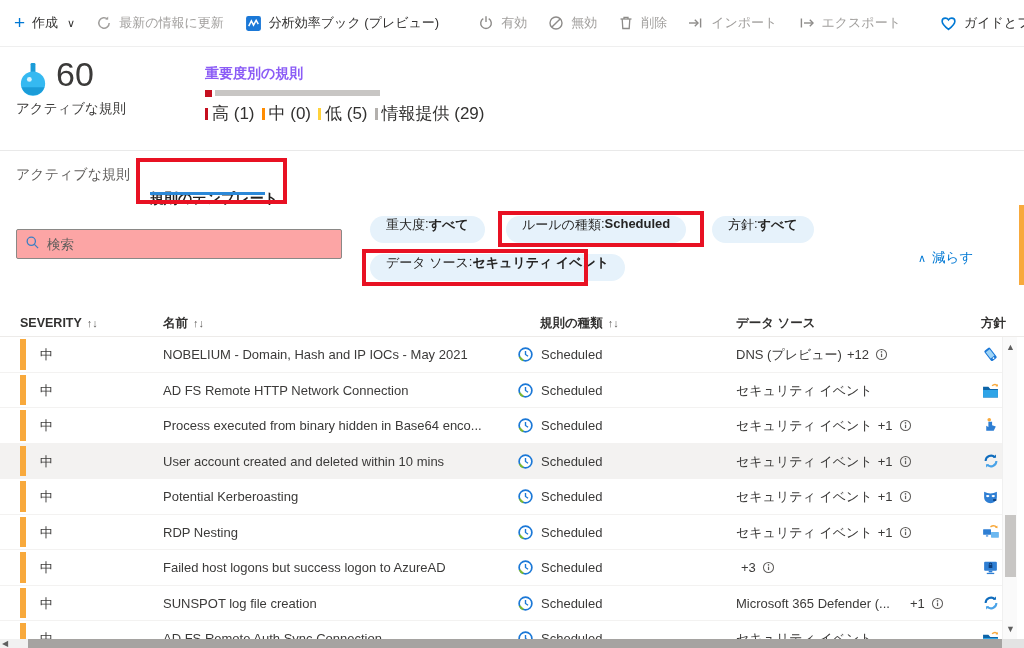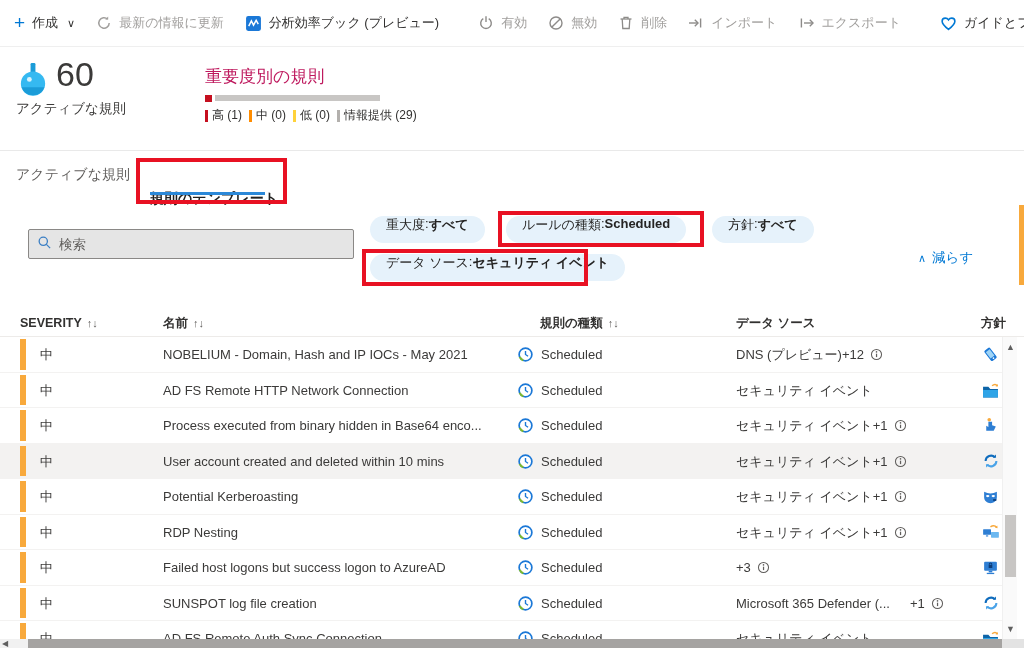--- a/index.html
+++ b/index.html
@@ -17,40 +17,40 @@
   .plus-glyph{color:#0078d4;font-size:19px;font-weight:400;line-height:16px;}
   .chev{font-size:11px;color:#323130;margin-left:2px;}
   .tb-divider{width:1px;height:22px;background:#d8d6d4;margin:0 16px 0 2px;}
   
   .stats{position:absolute;top:47px;left:0;width:1024px;height:103px;background:#fff;}
   .section-divider{position:absolute;top:150px;left:0;width:1024px;height:1px;background:#e9e9e9;}
   .flask-wrap{position:absolute;left:18px;top:16px;}
   .rules-count{position:absolute;left:56px;top:8px;font-size:34px;color:#3b3a39;}
   .rules-count-label{position:absolute;left:16px;top:53px;font-size:13.5px;color:#3b3a39;}
   .sev-summary{position:absolute;left:205px;top:18px;}
-  .sev-title{font-size:17px;font-weight:normal;color:#be185d;}
+  .sev-title{font-size:14px;font-weight:bold;color:#8b5cf6;}
   .sev-bar{margin-top:6px;display:flex;align-items:center;gap:3px;height:8px;}
   .sev-bar .seg-high{width:7px;height:7px;background:#c50f1f;}
   .sev-bar .seg-rest{width:165px;height:6px;background:#c8c6c4;}
-  .sev-legend{margin-top:5px;display:flex;align-items:flex-start;font-size:12px;color:#323130;}
+  .sev-legend{margin-top:5px;display:flex;align-items:flex-start;font-size:17px;color:#323130;}
   .legend-item{display:inline-flex;align-items:center;margin-right:2px;}
   .legend-marker{display:inline-block;width:3px;height:12px;margin-right:4px;}
   .legend-item .lg-label{margin-right:5px;}
   
   .tab{position:absolute;top:166px;font-size:14px;color:#605e5c;cursor:pointer;}
   .tab-1{left:16px;}
   .tab-2{left:150px;color:#201f1e;font-weight:bold;margin-top:24px;}
   .tab-underline{position:absolute;top:192px;left:150px;width:115px;height:3px;background:#2b88d8;}
   
   .red-box{position:absolute;border:4px solid #e81123;z-index:20;pointer-events:none;}
   .rb-tab{left:136px;top:158px;width:151px;height:46px;}
   .rb-ruletype{left:498px;top:211px;width:206px;height:36px;}
   .rb-datasource{left:362px;top:249px;width:226px;height:37px;}
   
-  .searchbox{position:absolute;left:16px;top:229px;width:326px;height:30px;border:1px solid #8a8886;border-radius:2px;display:flex;align-items:center;padding:0 8px;background:#e5e5e5;margin-left:12px;}
+  .searchbox{position:absolute;left:16px;top:229px;width:326px;height:30px;border:1px solid #8a8886;border-radius:2px;display:flex;align-items:center;padding:0 8px;background:#fca5a5;}
   .searchbox input{border:none;outline:none;font:inherit;font-size:13.5px;color:#323130;width:100%;margin-left:7px;background:transparent;}
   .searchbox input::placeholder{color:#605e5c;opacity:1;}
   .pill{position:absolute;height:27px;background:#e6f2fb;border-radius:14px;display:inline-flex;align-items:flex-start;padding:0 16px;font-size:13px;color:#252423;cursor:pointer;white-space:nowrap;}
   .pill b{font-weight:bold;}
   .pill-severity{left:370px;top:216px;}
   .pill-ruletype{left:506px;top:216px;}
   .pill-tactics{left:712px;top:216px;}
   .pill-datasource{left:370px;top:254px;}
   .collapse-link{position:absolute;left:918px;top:249px;color:#0078d4;font-size:13.5px;cursor:pointer;display:inline-flex;align-items:center;gap:6px;}
   .collapse-link .up{font-size:11px;}
@@ -66,21 +66,21 @@
   .th-tactics{left:981px;}
   .tbody{position:absolute;top:337px;left:0;width:1002px;height:302px;overflow:hidden;background:#fff;}
   .trow{position:relative;height:35.5px;border-bottom:1px solid #f3f2f1;background:#fff;}
   .trow.selected{background:#f3f2f1;}
   .sevbar{position:absolute;left:20px;top:2px;bottom:2px;width:6px;background:#f8a93c;}
   .cell{position:absolute;top:0;height:35.5px;line-height:35.5px;white-space:nowrap;font-size:13px;color:#3b3a39;}
   .cell.sev{left:40px;}
   .cell.name{left:163px;width:350px;overflow:hidden;text-overflow:ellipsis;}
   .cell.rtype{left:517px;display:flex;align-items:center;gap:7px;}
   .cell.dsrc{left:736px;display:flex;align-items:center;}
-  .cell.dsrc .plus{}
+  .cell.dsrc .plus{margin-left:5px;}
   .cell.dsrc .plus.gap{margin-left:20px;}
   .cell.dsrc .info{margin-left:6px;display:inline-flex;align-items:center;}
   .cell.tactic{left:982px;display:flex;align-items:center;}
   .clock{display:inline-flex;align-items:center;}
   
   .vscroll{position:absolute;left:1002px;top:337px;width:15px;height:302px;background:#fafafa;border-left:1px solid #f0f0f0;}
   .vscroll .arr{position:absolute;left:0;width:15px;text-align:center;font-size:9px;color:#5f5f5f;cursor:pointer;}
   .vscroll .arr-up{top:5px;}
   .vscroll .arr-down{bottom:5px;}
   .vthumb{position:absolute;left:2px;top:178px;width:11px;height:62px;background:#c8c6c4;cursor:pointer;}
@@ -199,21 +199,21 @@
         <span class="legend-item">
             <span class="legend-marker" style="background:#c50f1f"></span>
             <span class="lg-label">高 (1)</span>
           </span>
         <span class="legend-item">
             <span class="legend-marker" style="background:#ff8c00"></span>
             <span class="lg-label">中 (0)</span>
           </span>
         <span class="legend-item">
             <span class="legend-marker" style="background:#ffd23b"></span>
-            <span class="lg-label">低 (0)</span>
+            <span class="lg-label">低 (5)</span>
           </span>
         <span class="legend-item">
             <span class="legend-marker" style="background:#b3b0ad"></span>
             <span class="lg-label">情報提供 (29)</span>
           </span>
       </div>
     </div>
   </section>
   <div class="section-divider"></div>
 

